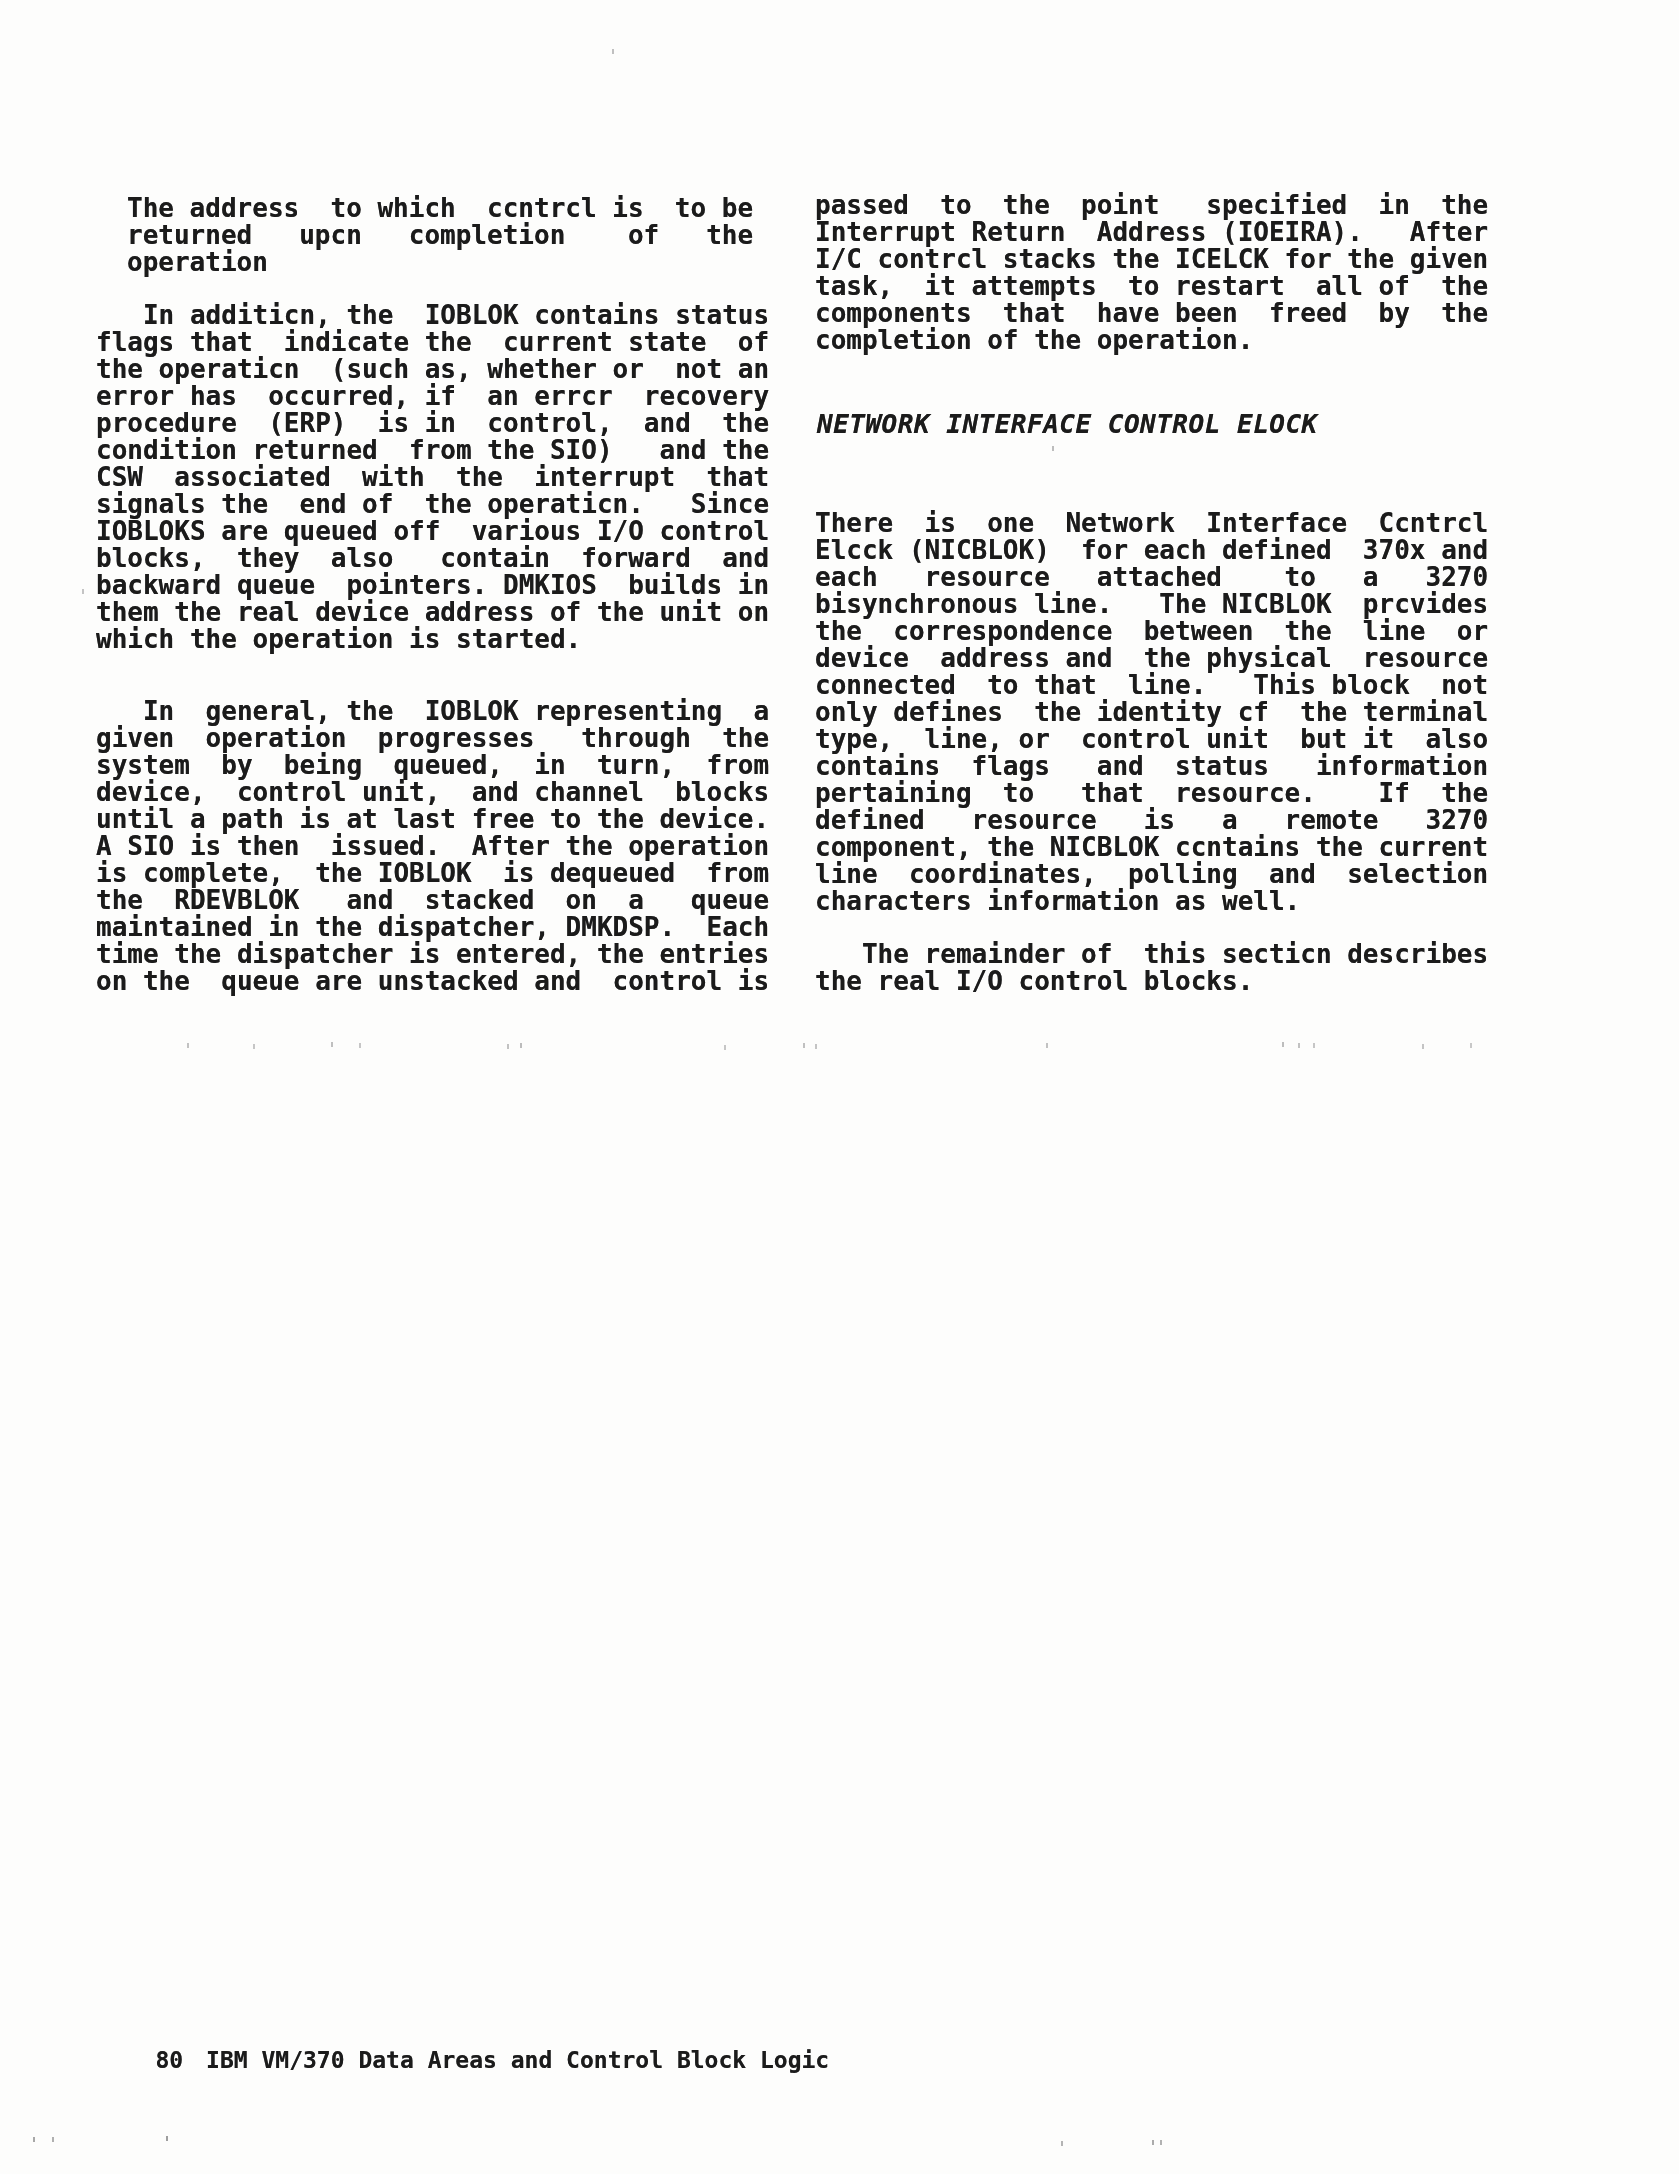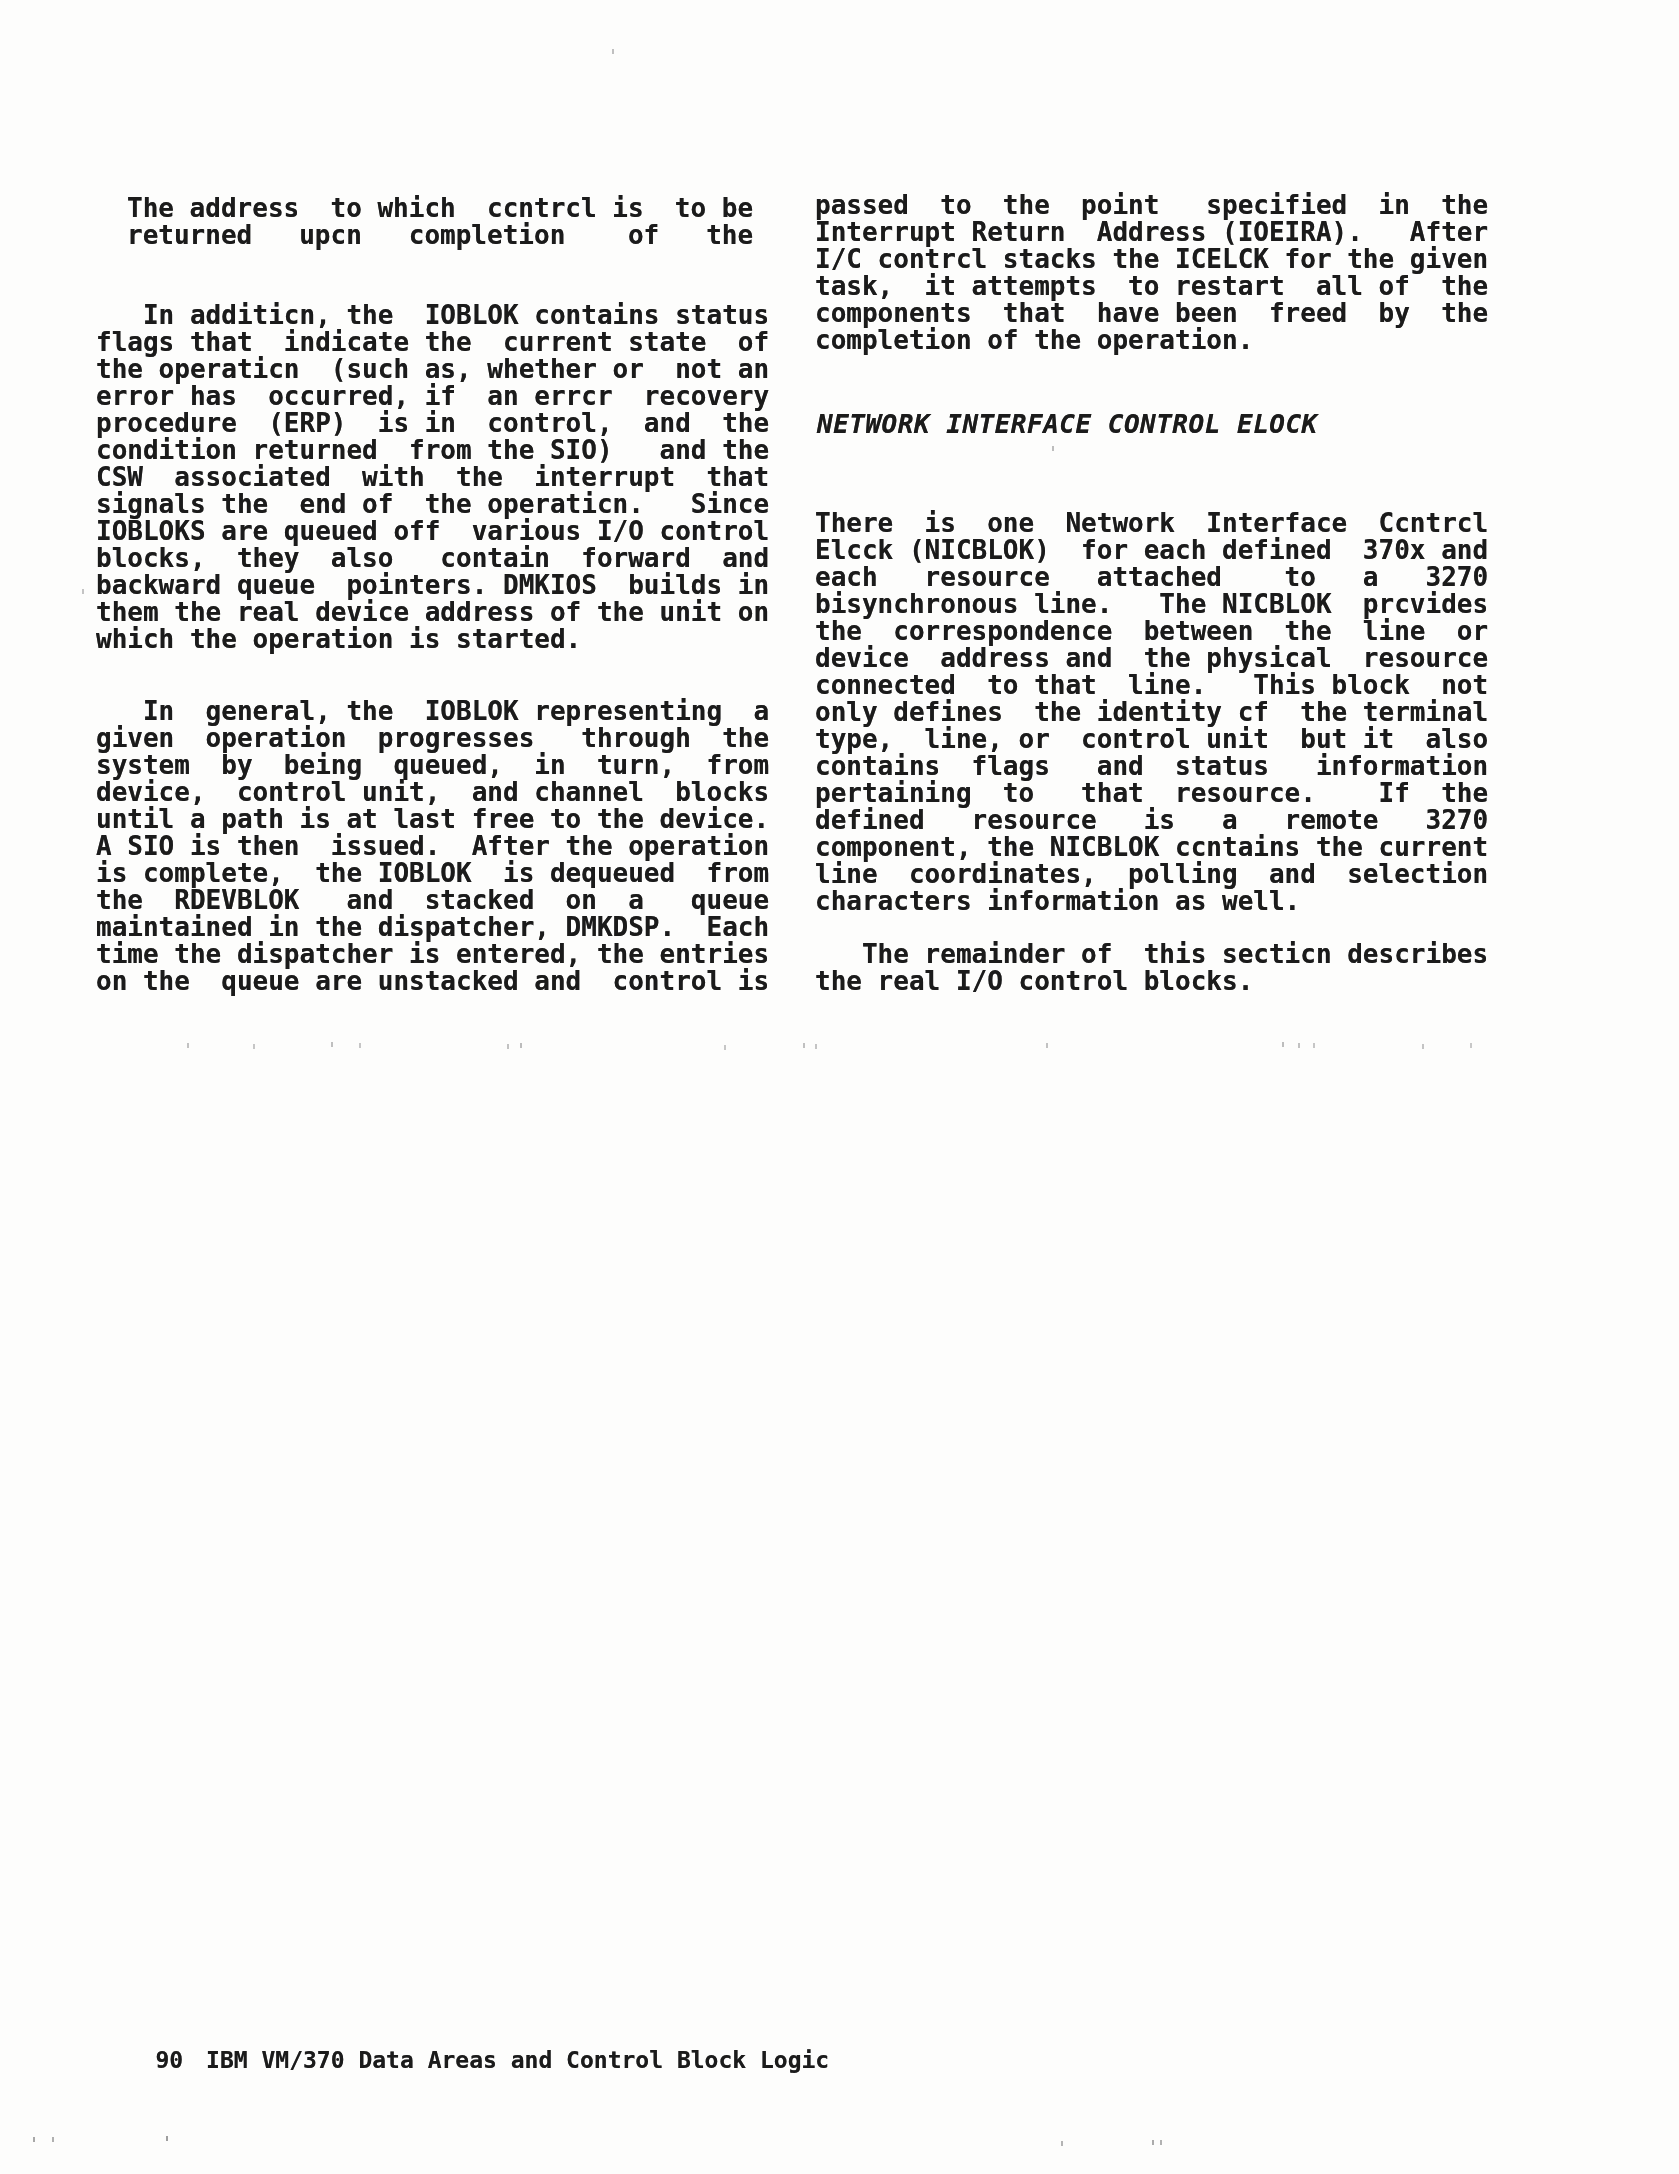--- a/index.html
+++ b/index.html
@@ -84,34 +84,34 @@
       1061px 2141px 0 0 #b4b4b4,
       1152px 2140px 0 0 #acacac,
       1160px 2140px 0 0 #b2b2b2;
   }
 </style>
 </head>
 <body>
 
 <div class="page">
 
-  <div class="block" style="left:127px; top:175px;"><div class="tline">The address  to which  ccntrcl is  to be</div><div class="tline">returned   upcn   completion    of   the</div></div>
+  <div class="block" style="left:127px; top:175px;"><div class="tline">The address  to which  ccntrcl is  to be</div><div class="tline">returned   upcn   completion    of   the</div><div class="tline">operation</div></div>
 
   <div class="block" style="left:96px; top:282px;"><div class="tline">   In additicn, the  IOBLOK contains status</div><div class="tline">flags that  indicate the  current state  of</div><div class="tline">the operaticn  (such as, whether or  not an</div><div class="tline">error has  occurred, if  an errcr  recovery</div><div class="tline">procedure  (ERP)  is in  control,  and  the</div><div class="tline">condition returned  from the SIO)   and the</div><div class="tline">CSW  associated  with  the  interrupt  that</div><div class="tline">signals the  end of  the operaticn.   Since</div><div class="tline">IOBLOKS are queued off  various I/O control</div><div class="tline">blocks,  they  also   contain  forward  and</div><div class="tline">backward queue  pointers. DMKIOS  builds in</div><div class="tline">them the real device address of the unit on</div><div class="tline">which the operation is started.</div></div>
 
   <div class="block" style="left:96px; top:678px;"><div class="tline">   In  general, the  IOBLOK representing  a</div><div class="tline">given  operation  progresses   through  the</div><div class="tline">system  by  being  queued,  in  turn,  from</div><div class="tline">device,  control unit,  and channel  blocks</div><div class="tline">until a path is at last free to the device.</div><div class="tline">A SIO is then  issued.  After the operation</div><div class="tline">is complete,  the IOBLOK  is dequeued  from</div><div class="tline">the  RDEVBLOK   and  stacked  on  a   queue</div><div class="tline">maintained in the dispatcher, DMKDSP.  Each</div><div class="tline">time the dispatcher is entered, the entries</div><div class="tline">on the  queue are unstacked and  control is</div></div>
 
   <div class="block" style="left:815px; top:172px;"><div class="tline">passed  to  the  point   specified  in  the</div><div class="tline">Interrupt Return  Address (IOEIRA).   After</div><div class="tline">I/C contrcl stacks the ICELCK for the given</div><div class="tline">task,  it attempts  to restart  all of  the</div><div class="tline">components  that  have been  freed  by  the</div><div class="tline">completion of the operation.</div></div>
 
   <div class="heading" style="left:817px; top:411px;font-style:italic;">NETWORK INTERFACE CONTROL ELOCK</div>
 
   <div class="block" style="left:815px; top:490px;"><div class="tline">There  is  one  Network  Interface  Ccntrcl</div><div class="tline">Elcck (NICBLOK)  for each defined  370x and</div><div class="tline">each   resource   attached    to   a   3270</div><div class="tline">bisynchronous line.   The NICBLOK  prcvides</div><div class="tline">the  correspondence  between  the  line  or</div><div class="tline">device  address and  the physical  resource</div><div class="tline">connected  to that  line.   This block  not</div><div class="tline">only defines  the identity cf  the terminal</div><div class="tline">type,  line, or  control unit  but it  also</div><div class="tline">contains  flags   and  status   information</div><div class="tline">pertaining  to   that  resource.    If  the</div><div class="tline">defined   resource   is   a   remote   3270</div><div class="tline">component, the NICBLOK ccntains the current</div><div class="tline">line  coordinates,  polling  and  selection</div><div class="tline">characters information as well.</div></div>
 
   <div class="block" style="left:815px; top:921px;"><div class="tline">   The remainder of  this secticn describes</div><div class="tline">the real I/O control blocks.</div></div>
 
   <div class="footer-line">
-    <span>90</span><span class="footer-title">IBM VM/370 Data Areas and Control Block Logic</span>
+    <span>80</span><span class="footer-title">IBM VM/370 Data Areas and Control Block Logic</span>
   </div>
 
   <div class="specks"></div>
 
 </div>
 
 
 </body></html>

